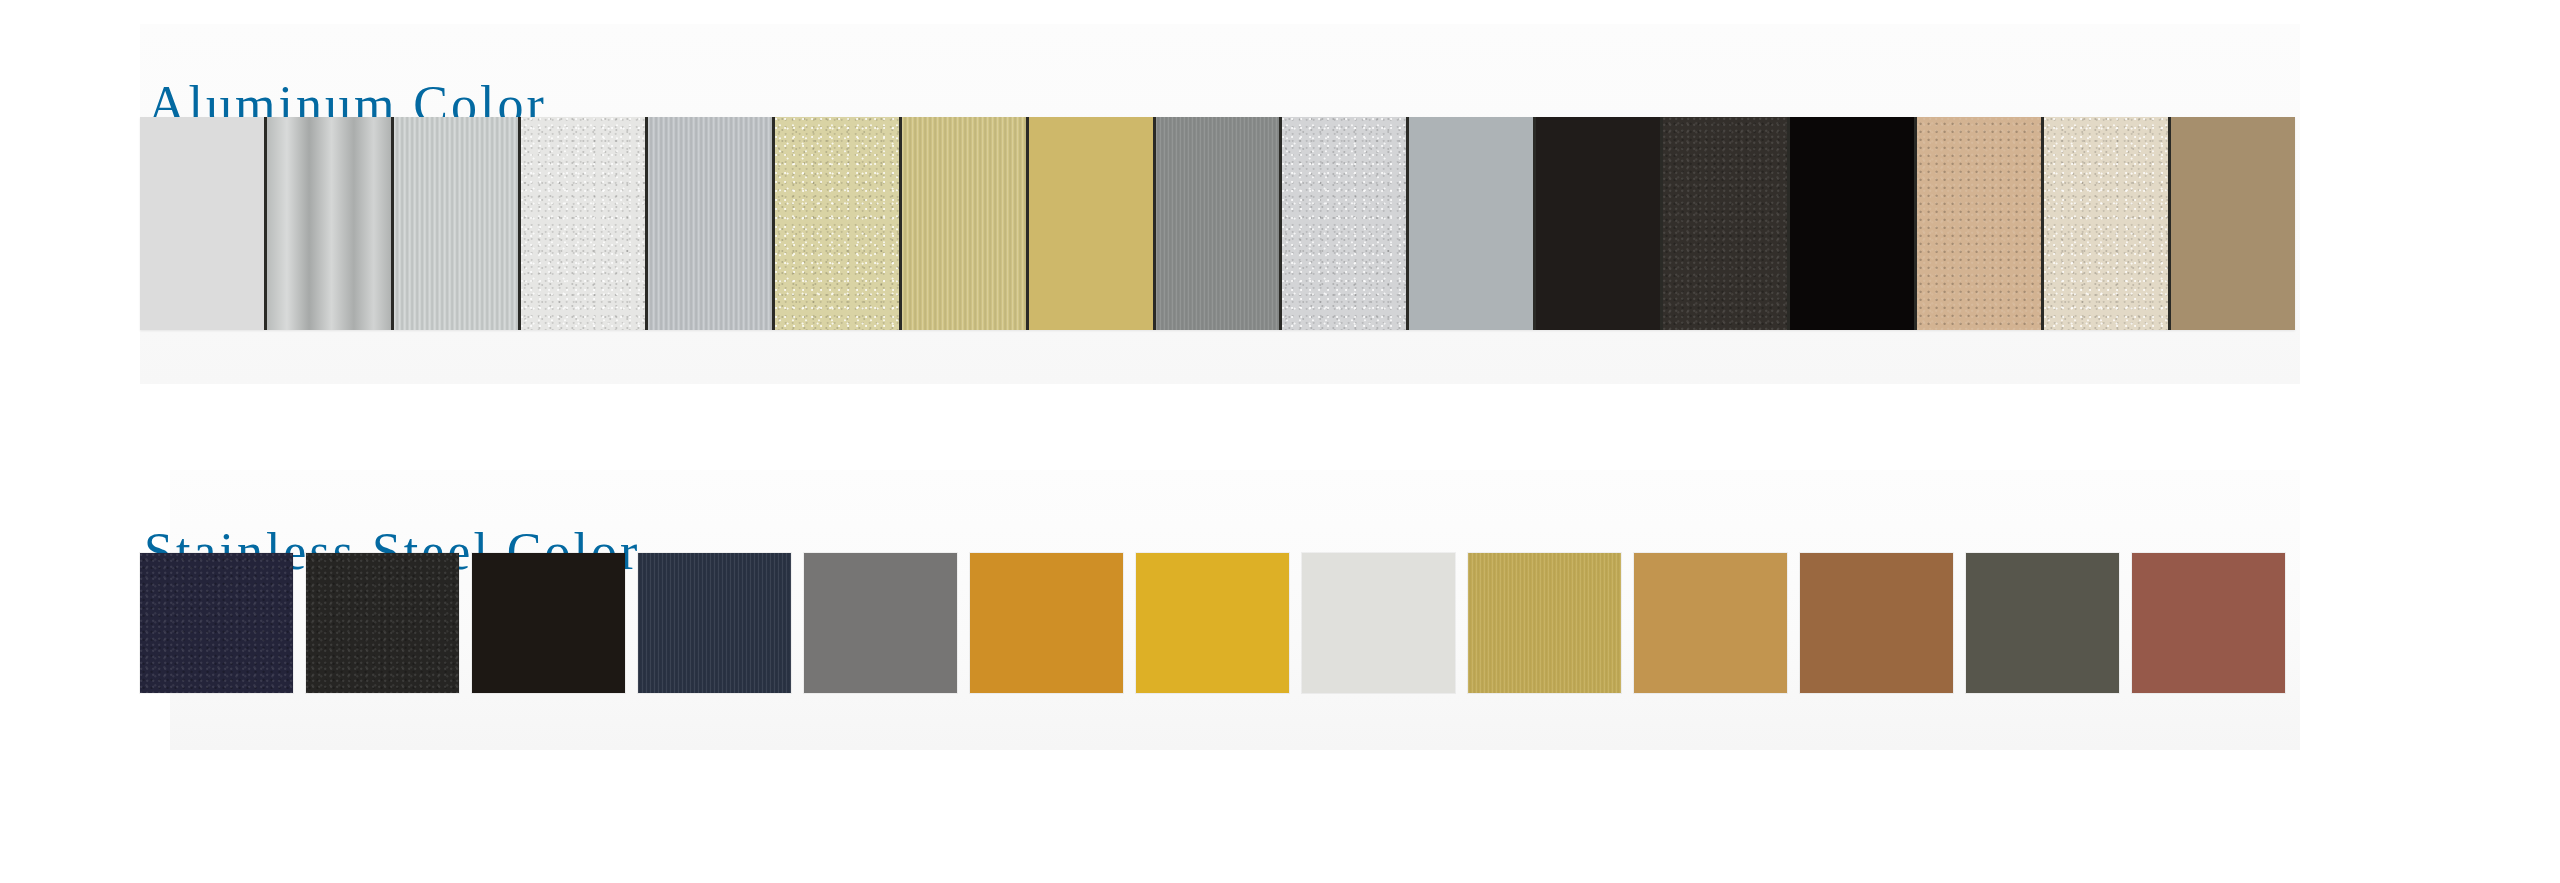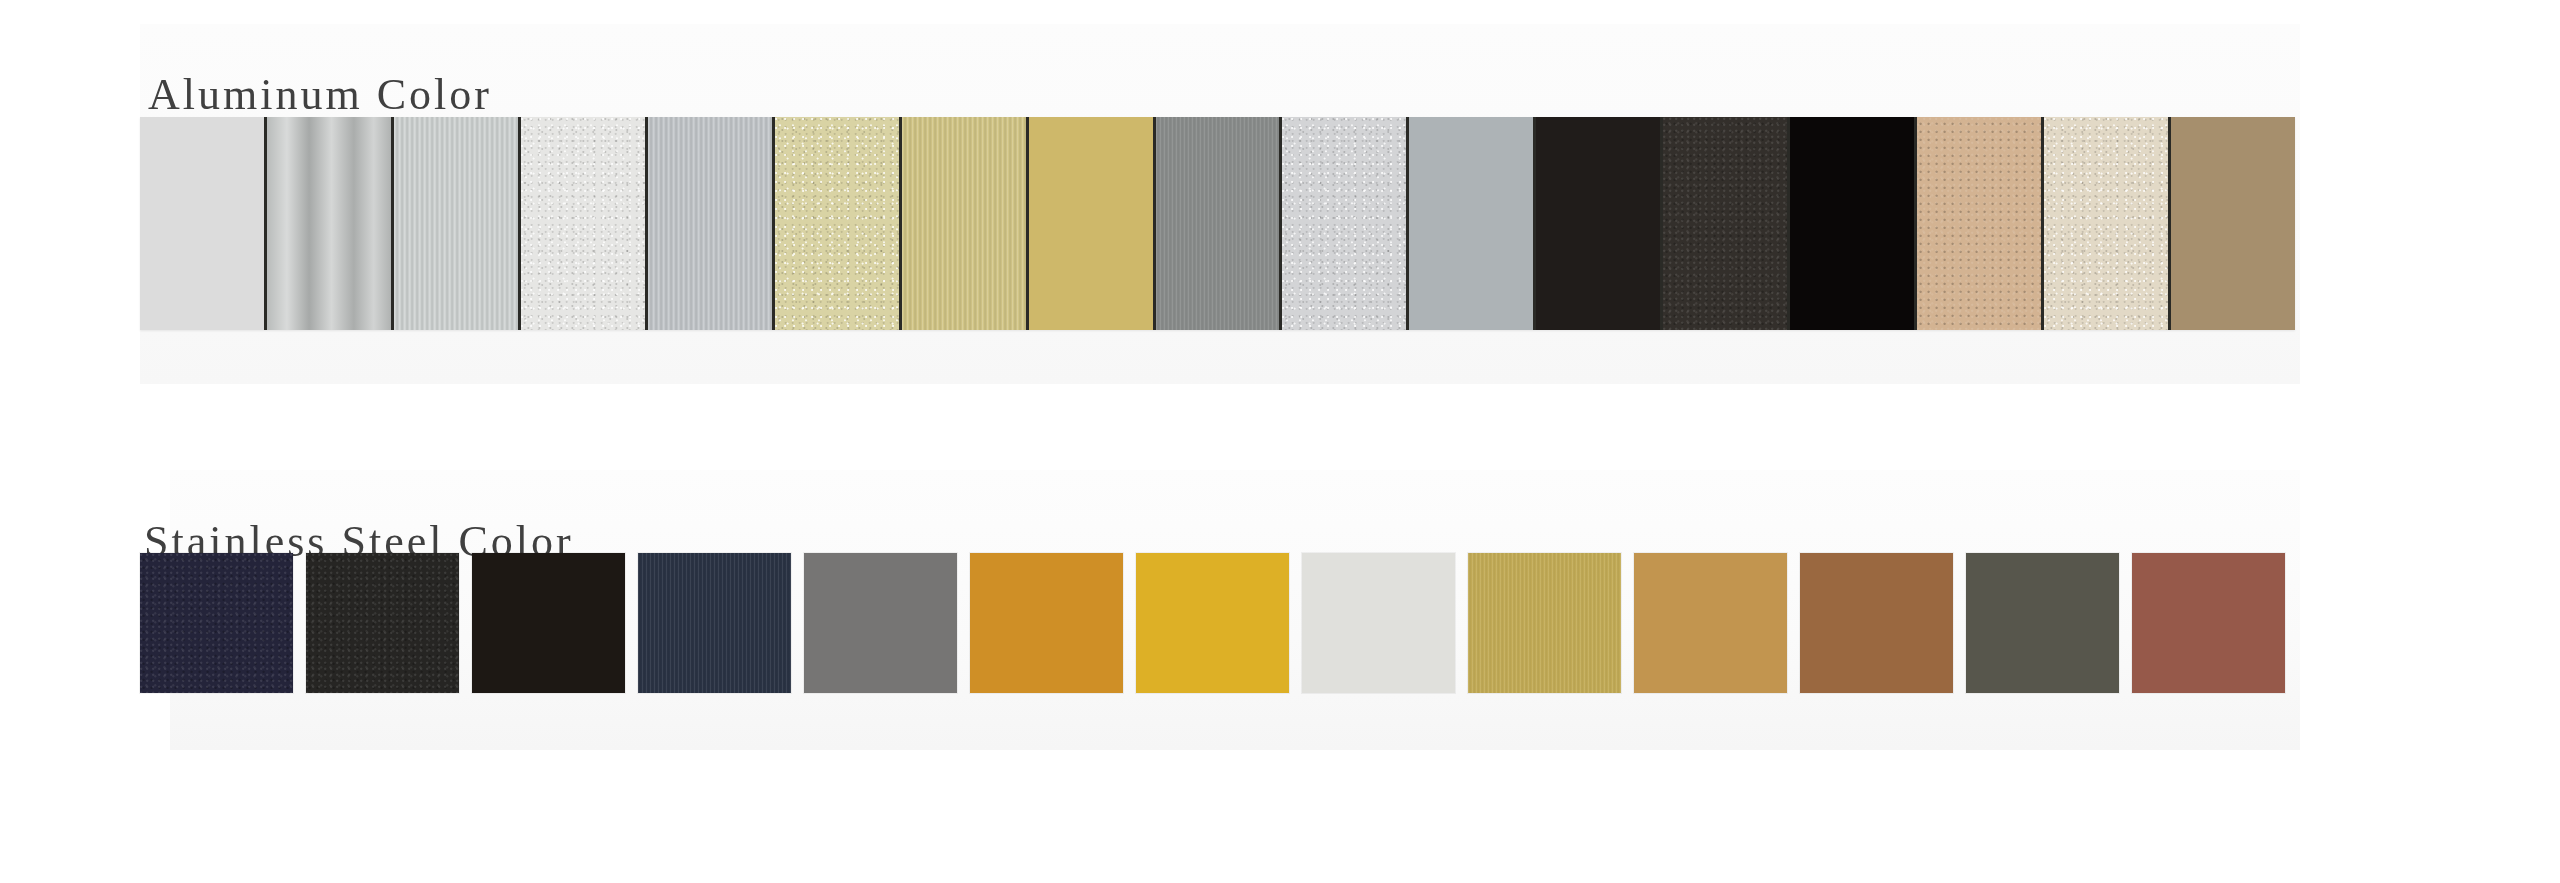--- a/index.html
+++ b/index.html
@@ -13,23 +13,23 @@
 
   
   .wash{position:absolute;background:#fbfbfb;}
   #wash-aluminum{left:140px;top:24px;width:2160px;height:360px;
      background:linear-gradient(180deg,#fcfcfc 0%,#fafafa 55%,#f7f7f7 100%);}
   #wash-stainless{left:170px;top:470px;width:2130px;height:280px;
      background:linear-gradient(180deg,#fdfdfd 0%,#fafafa 60%,#f6f6f6 100%);}
 
   .section-title{
     position:absolute;
-    font-size:44px;
+    font-size:52px;
     letter-spacing:3px;
-    color:#404040;
+    color:#0369a1;
     white-space:nowrap;
     font-weight:400;
     line-height:1;
   }
   #title-aluminum{left:148px;top:36px;}
   #title-stainless{left:144px;top:483px;}
 
   
   #aluminum-strip{
     position:absolute;left:140px;top:117px;

